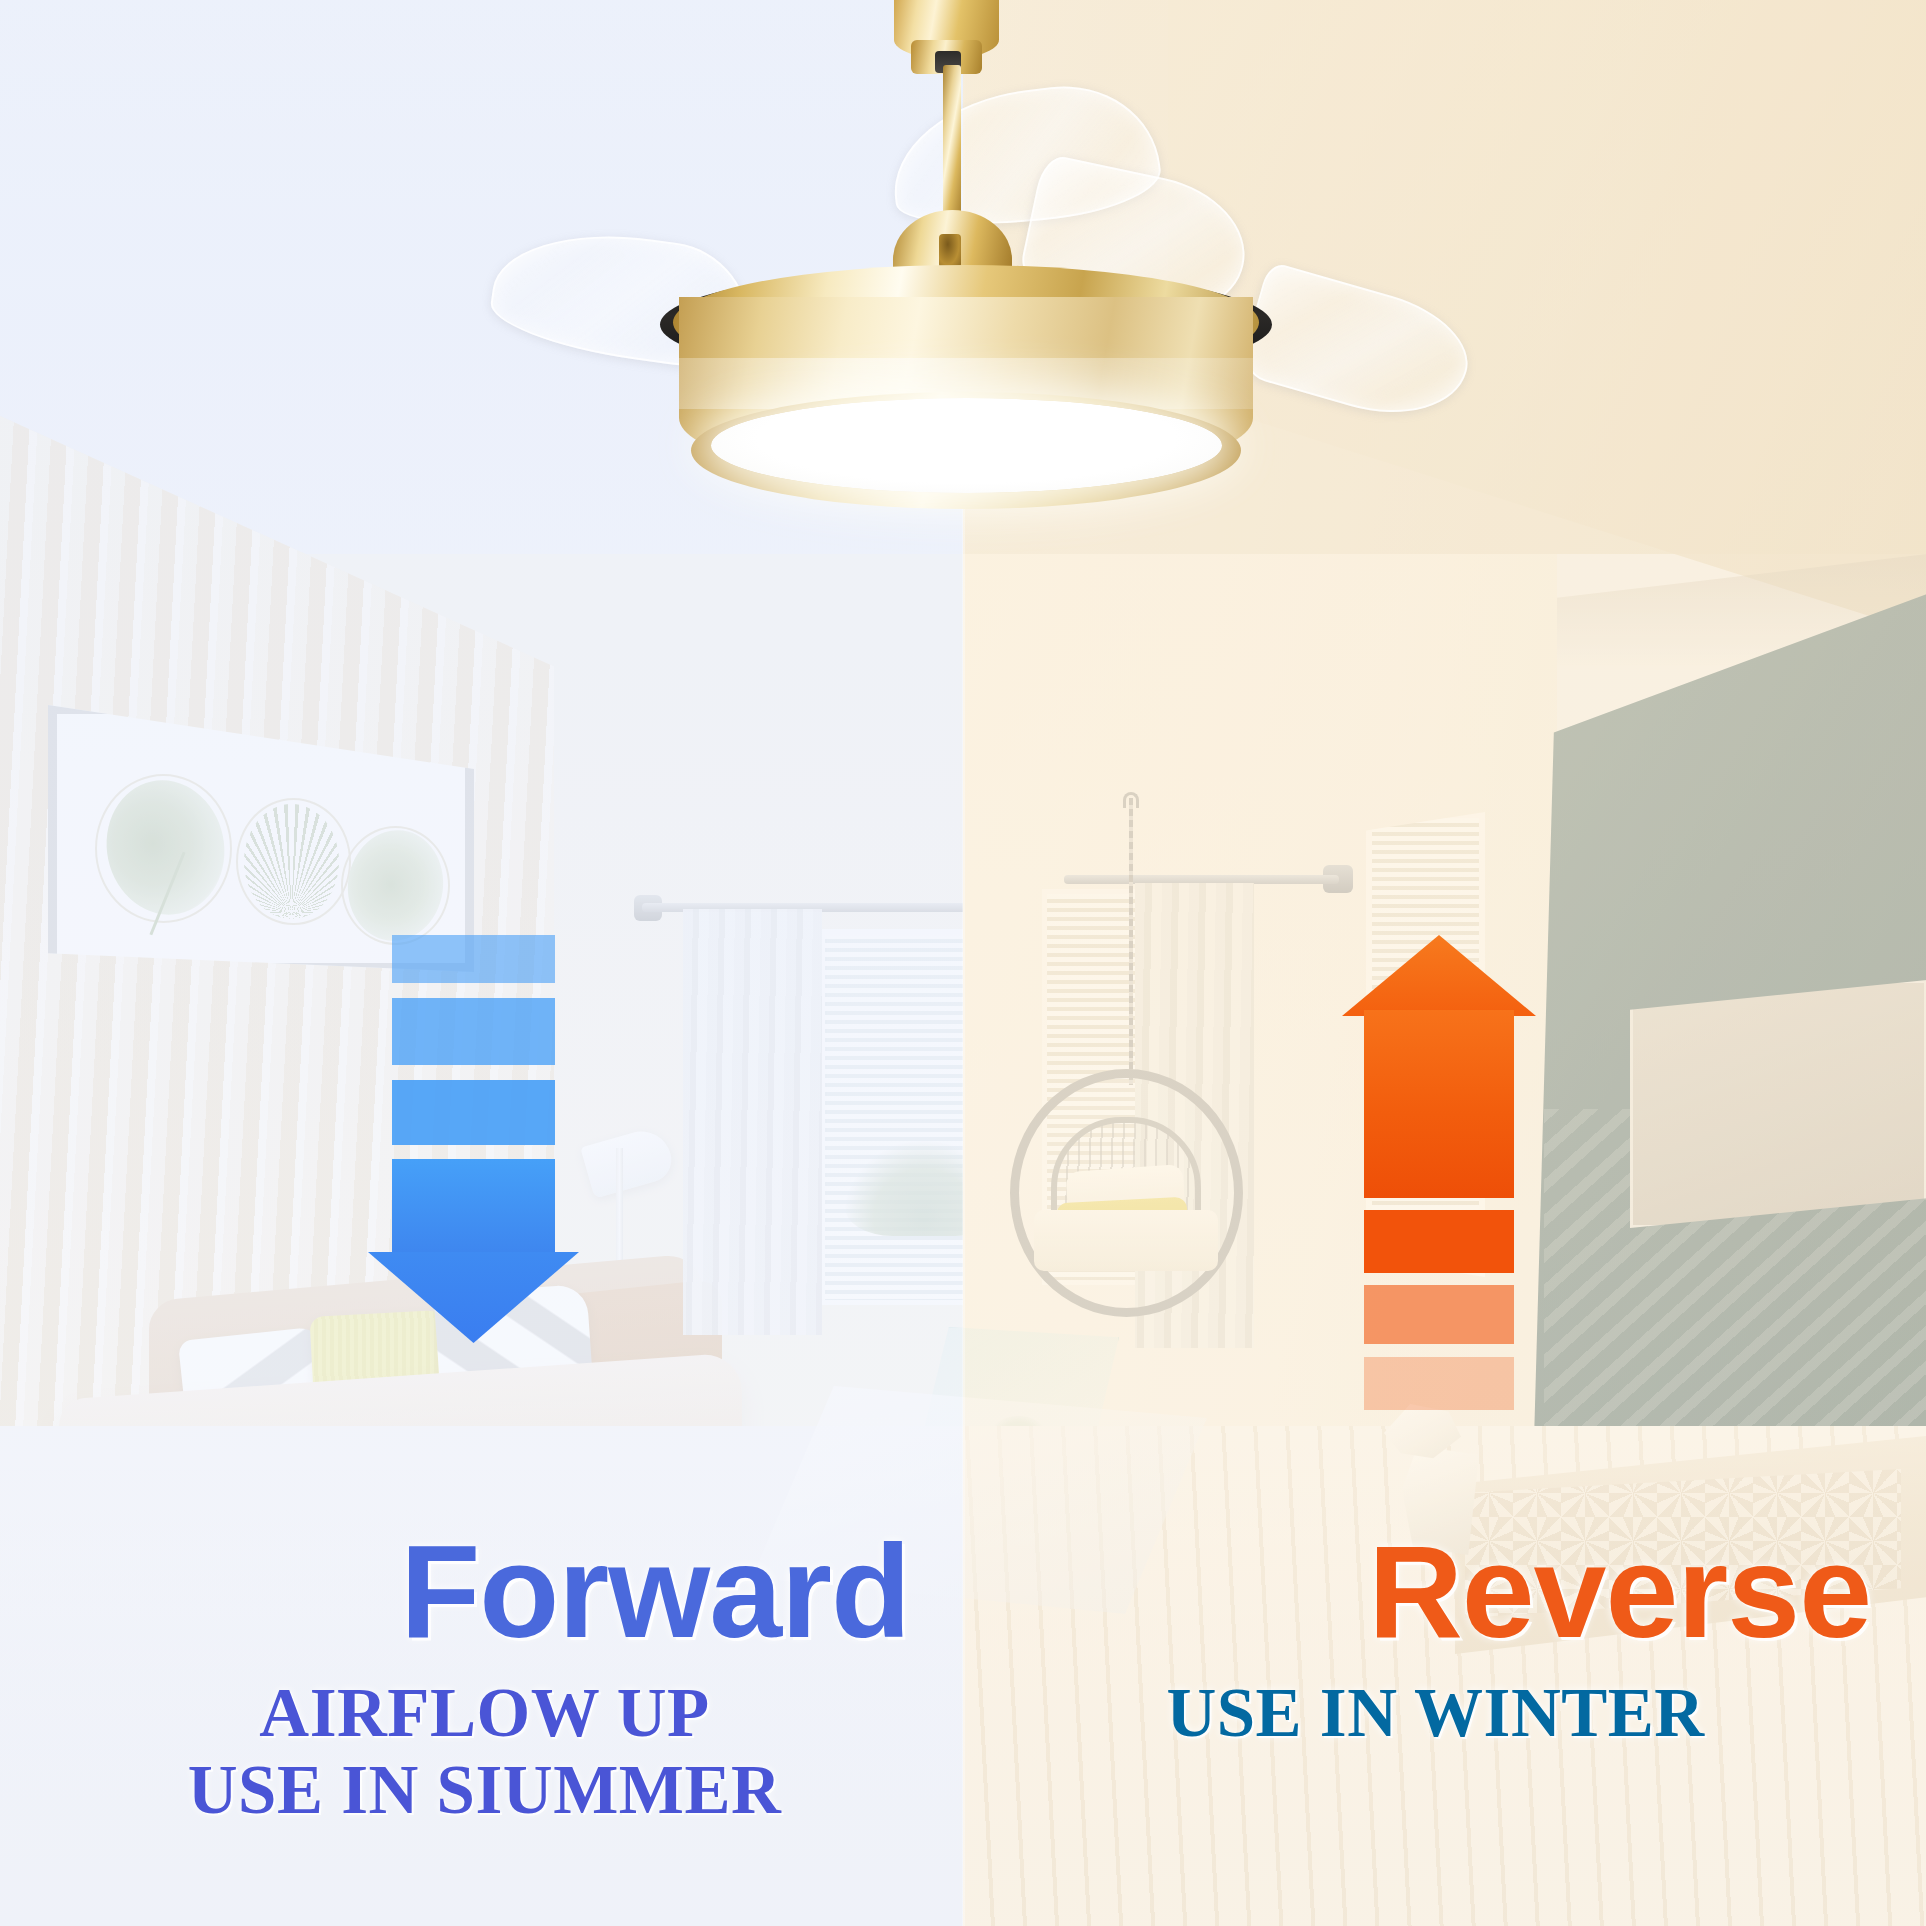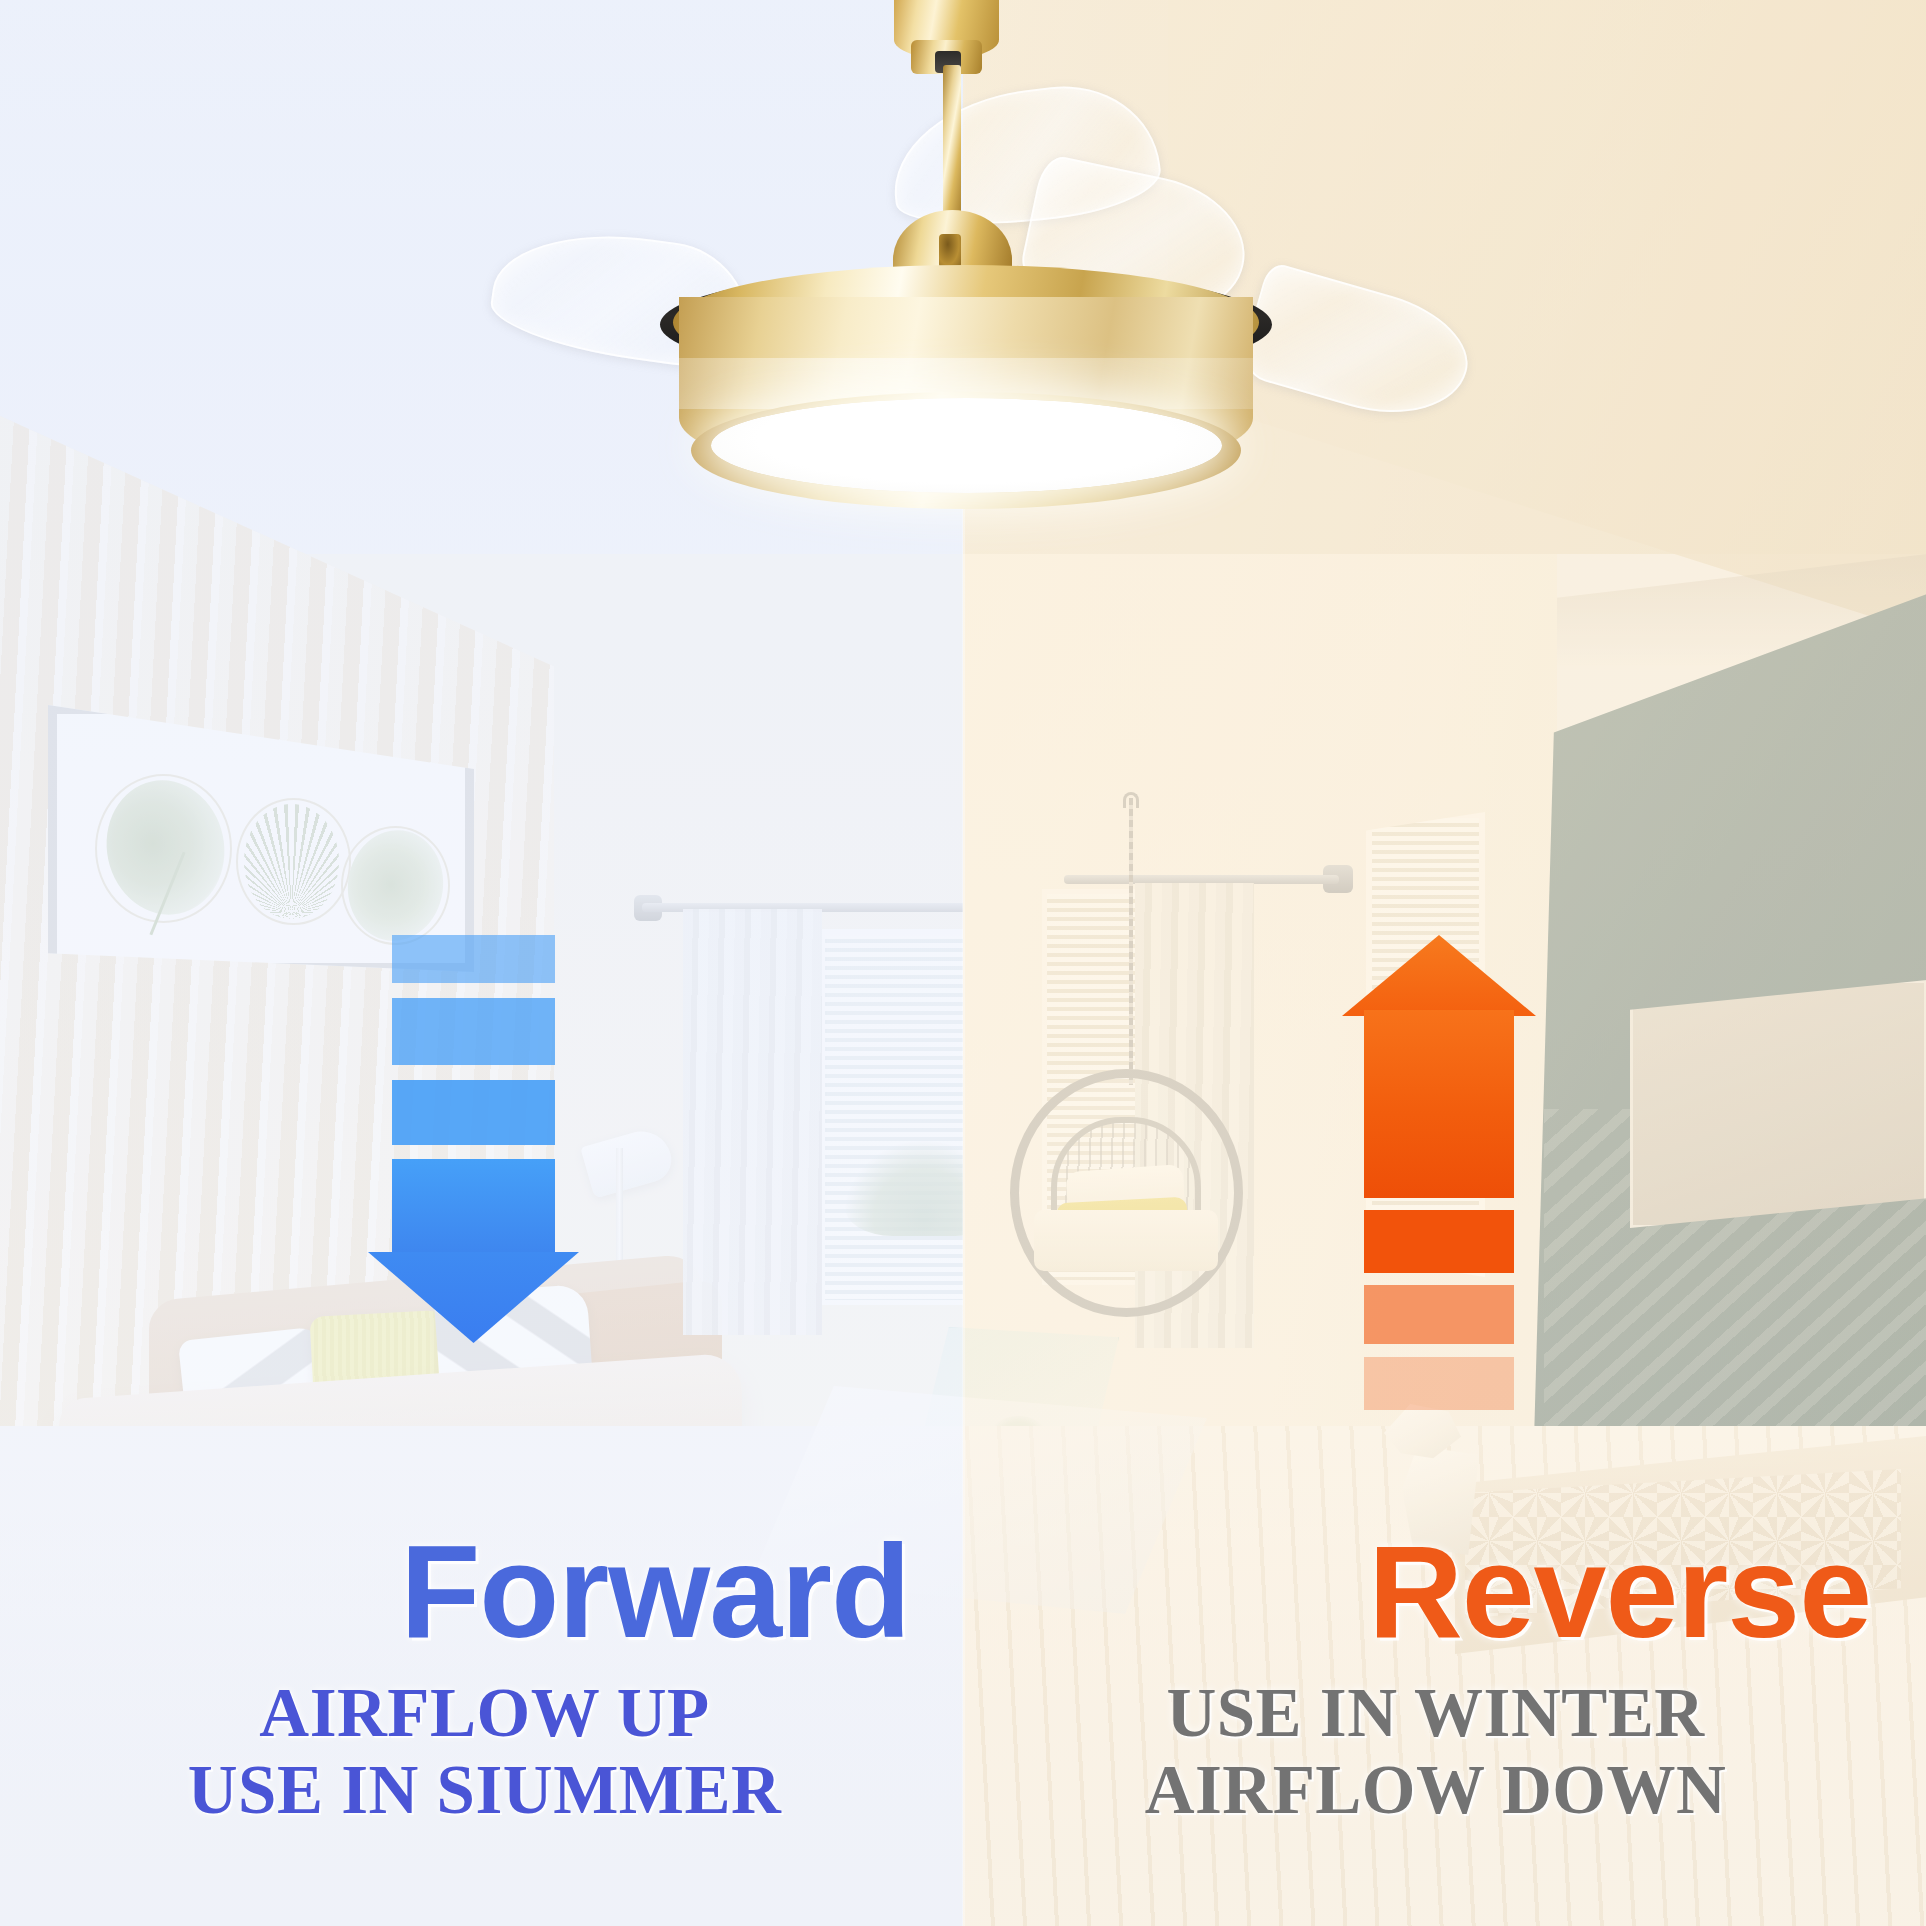--- a/index.html
+++ b/index.html
@@ -495,21 +495,21 @@
 
   .cap-sub {
     font-family:"Liberation Serif", serif;
     font-weight:bold;
     font-size:69px;
     line-height:1.12;
     margin-top:16px;
     letter-spacing:0.5px;
   }
   .cap-sub.blue   { color:#4a55d6; text-shadow:0 0 8px #fff, 2px 2px 0 rgba(255,255,255,.85); }
-  .cap-sub.orange { color:#737373; text-shadow:0 0 8px #fff, 2px 2px 0 rgba(255,255,255,.85); }
+  .cap-sub.orange { color:#0369a1; text-shadow:0 0 8px #fff, 2px 2px 0 rgba(255,255,255,.85); }
   .cap-sub div { white-space:nowrap; }
 
   
   .split-line {
     position:absolute; left:962px; top:0; width:3px; height:1927px;
     background:linear-gradient(180deg,rgba(255,255,255,.0) 0%,rgba(255,255,255,.35) 30%,rgba(255,255,255,.3) 100%);
     pointer-events:none;
   }
 </style>
 </head>
@@ -642,18 +642,17 @@
     <div class="cap-sub blue">
       <div>AIRFLOW UP</div>
       <div>USE IN SIUMMER</div>
     </div>
   </div>
 
   <div class="caption" id="caption-right">
     <div class="cap-title orange">Reverse</div>
     <div class="cap-sub orange">
       <div>USE IN WINTER</div>
-      <div>AIRFLOW DOWN</div>
     </div>
   </div>
 
 </div>
 
 
 </body></html>

